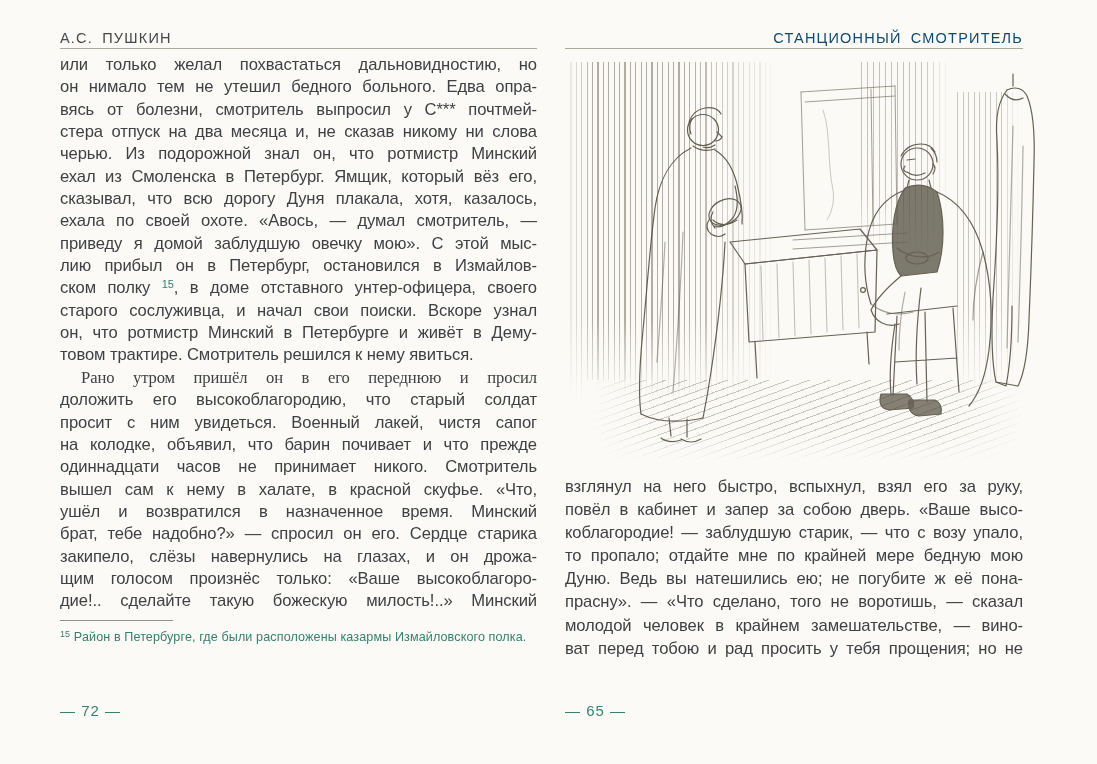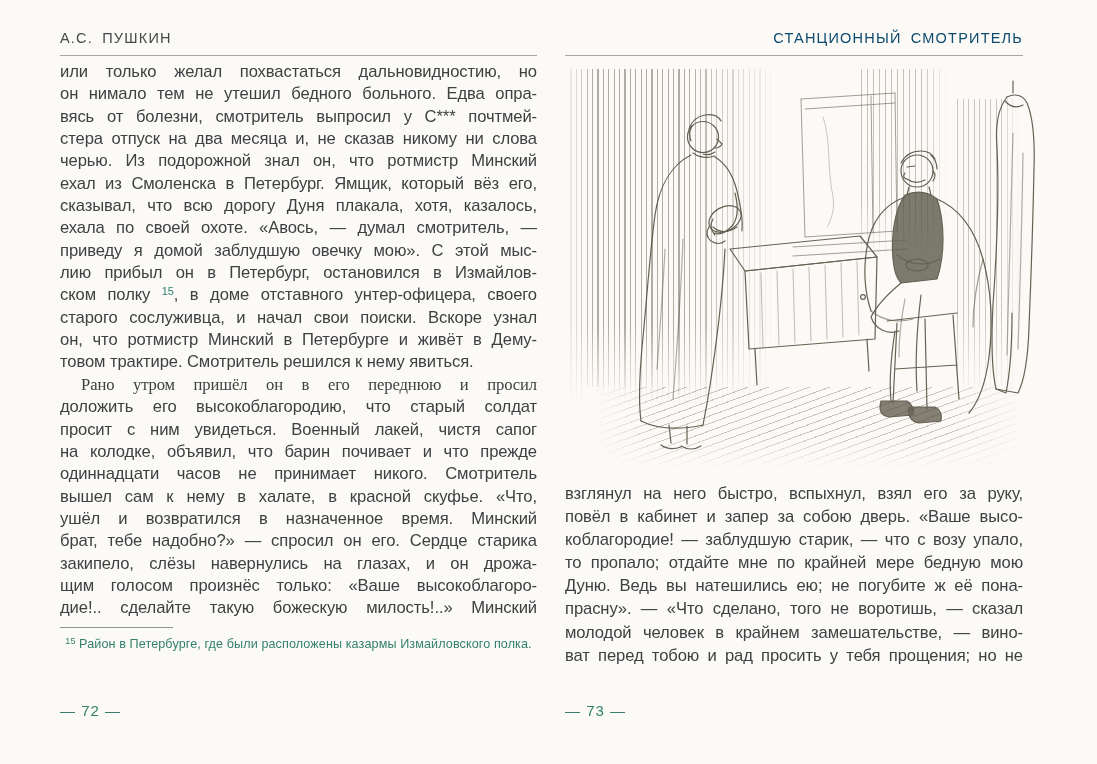--- a/index.html
+++ b/index.html
@@ -15,21 +15,20 @@
 
   .page { position: absolute; top: 30px; height: 720px; }
   #page-left  { left: 60px;  width: 477px; }
   #page-right { left: 565px; width: 458px; }
 
   .running-header {
     font-size: 14.5px;
     letter-spacing: 1.2px;
     color: #45494b;
     word-spacing: 4px;
-    padding-bottom: 7px;
     border-bottom: 1.6px solid #aba79f;
     height: 18px;
   }
   #page-right .running-header {
     text-align: right;
     color: #0c4a6e;
   }
 
   .body-text {
     margin-top: 5px;
@@ -47,21 +46,21 @@
   .text-line.para-end { text-align-last: left; }
   .text-line.indented { text-indent: 21px; font-family: Liberation Serif, serif; }
 
   .fn-ref {
     color: #2f8070;
     font-size: 11px;
     line-height: 0;
     vertical-align: 5px;
   }
 
-  .footnote-block { margin-top: 7px; text-align: center; }
+  .footnote-block { margin-top: 7px; }
   .footnote-rule {
     width: 113px;
     border-top: 1.4px solid #8d948e;
     margin-bottom: 5px;
   }
   .footnote {
     font-size: 12.6px;
     line-height: 16px;
     color: #35806f;
     letter-spacing: 0.1px;
@@ -242,15 +241,15 @@
         <div class="text-line">взглянул на него быстро, вспыхнул, взял его за руку,</div>
         <div class="text-line">повёл в кабинет и запер за собою дверь. «Ваше высо-</div>
         <div class="text-line">коблагородие! — заблудшую старик, — что с возу упало,</div>
         <div class="text-line">то пропало; отдайте мне по крайней мере бедную мою</div>
         <div class="text-line">Дуню. Ведь вы натешились ею; не погубите ж её пона-</div>
         <div class="text-line">прасну». — «Что сделано, того не воротишь, — сказал</div>
         <div class="text-line">молодой человек в крайнем замешательстве, — вино-</div>
         <div class="text-line">ват перед тобою и рад просить у тебя прощения; но не</div>
       </div>
 
-    <div class="page-number">— 73 —</div>
+    <div class="page-number">— 65 —</div>
   </div>
 </div>
 
 </body></html>

